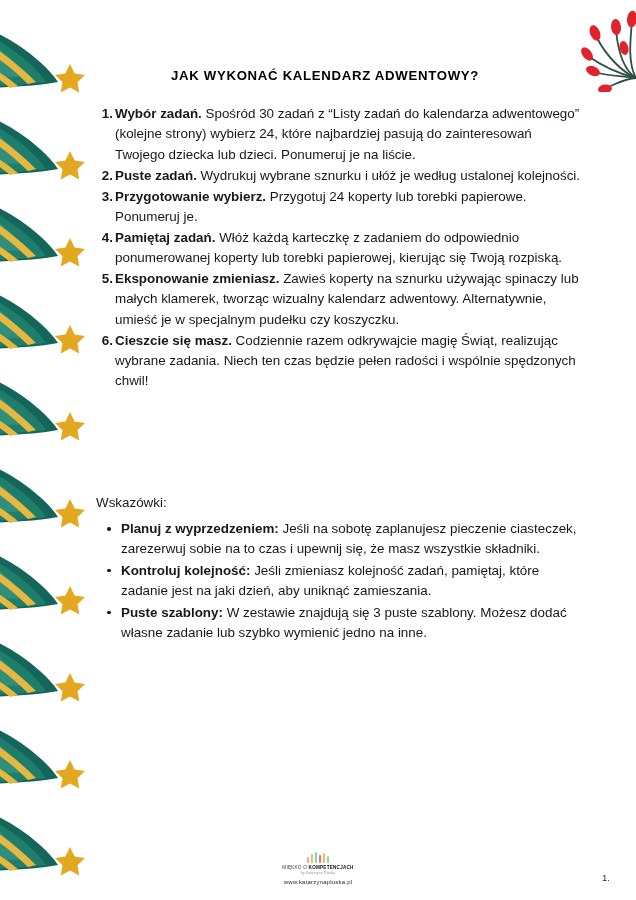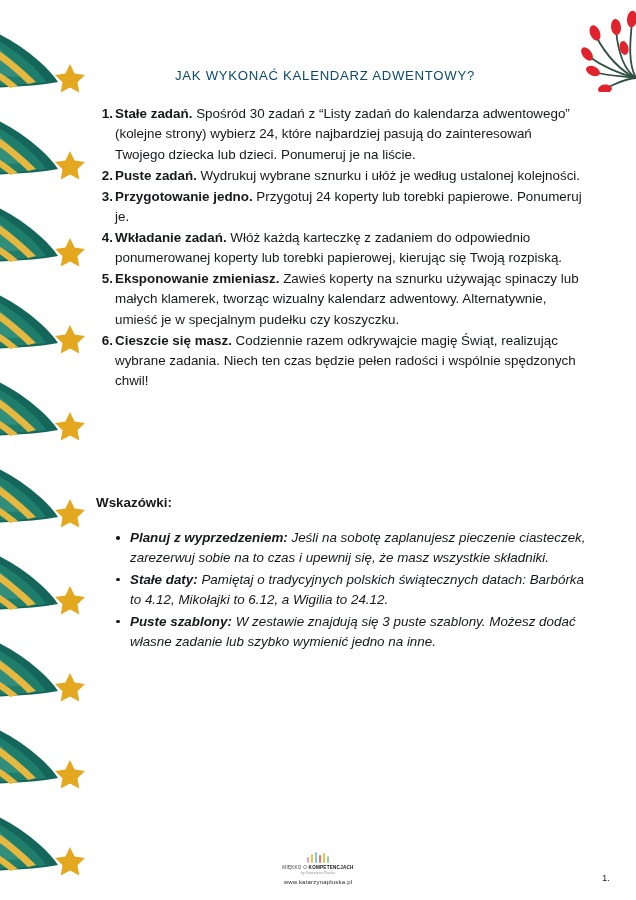--- a/index.html
+++ b/index.html
@@ -51,23 +51,23 @@
     top: 0;
     width: 636px;
   }
   .page-title {
     position: absolute;
     left: 90px;
     top: 68px;
     width: 470px;
     text-align: center;
     font-size: 13.2px;
-    font-weight: normal;
+    font-weight: bold;
     letter-spacing: 0.7px;
-    color: #0c4a6e;
+    color: #000000;
   }
 
   .steps {
     position: absolute;
     left: 96px;
     top: 104px;
     width: 488px;
     margin: 0;
     padding: 0;
     list-style: none;
@@ -87,31 +87,30 @@
     padding-right: 2px;
   }
   .step-body { flex: 1 1 auto; }
   .lead { font-weight: bold; }
 
   .tips-heading {
     position: absolute;
     left: 96px;
     top: 495px;
     font-size: 13.4px;
-    font-weight: bold;
+    font-weight: normal;
   }
   .tips {
     position: absolute;
     left: 96px;
     top: 516px;
     width: 486px;
-    margin: 12px;
+    margin: 3px;
     padding: 0;
     list-style: none;
-    font-style: italic;
   }
   .tip {
     position: relative;
     padding-left: 22px;
     font-size: 13.4px;
     line-height: 1.52;
     margin-bottom: 1px;
   }
   .tip .dot {
     position: absolute;
@@ -320,49 +319,49 @@
   </svg>
 </div>
 
 <div class="content">
 
   <div class="page-title">JAK WYKONAĆ KALENDARZ ADWENTOWY?</div>
 
   <ol class="steps">
       <li class="step">
         <span class="step-num">1.</span>
-        <span class="step-body"><b class="lead">Stałe zadań.</b><span> Spośród 30 zadań z “Listy zadań do kalendarza adwentowego” (kolejne strony) wybierz 24, które najbardziej pasują do zainteresowań Twojego dziecka lub dzieci. Ponumeruj je na liście.</span></span>
+        <span class="step-body"><b class="lead">Wybór zadań.</b><span> Spośród 30 zadań z “Listy zadań do kalendarza adwentowego” (kolejne strony) wybierz 24, które najbardziej pasują do zainteresowań Twojego dziecka lub dzieci. Ponumeruj je na liście.</span></span>
       </li>
       <li class="step">
         <span class="step-num">2.</span>
         <span class="step-body"><b class="lead">Puste zadań.</b><span> Wydrukuj wybrane sznurku i ułóż je według ustalonej kolejności.</span></span>
       </li>
       <li class="step">
         <span class="step-num">3.</span>
-        <span class="step-body"><b class="lead">Przygotowanie jedno.</b><span> Przygotuj 24 koperty lub torebki papierowe. Ponumeruj je.</span></span>
+        <span class="step-body"><b class="lead">Przygotowanie wybierz.</b><span> Przygotuj 24 koperty lub torebki papierowe. Ponumeruj je.</span></span>
       </li>
       <li class="step">
         <span class="step-num">4.</span>
-        <span class="step-body"><b class="lead">Wkładanie zadań.</b><span> Włóż każdą karteczkę z zadaniem do odpowiednio ponumerowanej koperty lub torebki papierowej, kierując się Twoją rozpiską.</span></span>
+        <span class="step-body"><b class="lead">Pamiętaj zadań.</b><span> Włóż każdą karteczkę z zadaniem do odpowiednio ponumerowanej koperty lub torebki papierowej, kierując się Twoją rozpiską.</span></span>
       </li>
       <li class="step">
         <span class="step-num">5.</span>
         <span class="step-body"><b class="lead">Eksponowanie zmieniasz.</b><span> Zawieś koperty na sznurku używając spinaczy lub małych klamerek, tworząc wizualny kalendarz adwentowy. Alternatywnie, umieść je w specjalnym pudełku czy koszyczku.</span></span>
       </li>
       <li class="step">
         <span class="step-num">6.</span>
         <span class="step-body"><b class="lead">Cieszcie się masz.</b><span> Codziennie razem odkrywajcie magię Świąt, realizując wybrane zadania. Niech ten czas będzie pełen radości i wspólnie spędzonych chwil!</span></span>
       </li>
     </ol>
 
   <div class="tips-heading">Wskazówki:</div>
 
   <ul class="tips">
       <li class="tip"><span class="dot"></span><b class="lead">Planuj z wyprzedzeniem:</b><span> Jeśli na sobotę zaplanujesz pieczenie ciasteczek, zarezerwuj sobie na to czas i upewnij się, że masz wszystkie składniki.</span></li>
-      <li class="tip"><span class="dot"></span><b class="lead">Stałe daty:</b><span> Pamiętaj o tradycyjnych polskich świątecznych datach: Barbórka to 4.12, Mikołajki to 6.12, a Wigilia to 24.12.</span></li>
+      <li class="tip"><span class="dot"></span><b class="lead">Kontroluj kolejność:</b><span> Jeśli zmieniasz kolejność zadań, pamiętaj, które zadanie jest na jaki dzień, aby uniknąć zamieszania.</span></li>
       <li class="tip"><span class="dot"></span><b class="lead">Puste szablony:</b><span> W zestawie znajdują się 3 puste szablony. Możesz dodać własne zadanie lub szybko wymienić jedno na inne.</span></li>
     </ul>
 
 </div>
 
 <div class="footer-logo">
   <div class="logo-bars">
       <i style="background: rgb(232, 166, 184); height: 6px;"></i>
       <i style="background: rgb(242, 193, 74); height: 9px;"></i>
       <i style="background: rgb(127, 203, 212); height: 11px;"></i>

